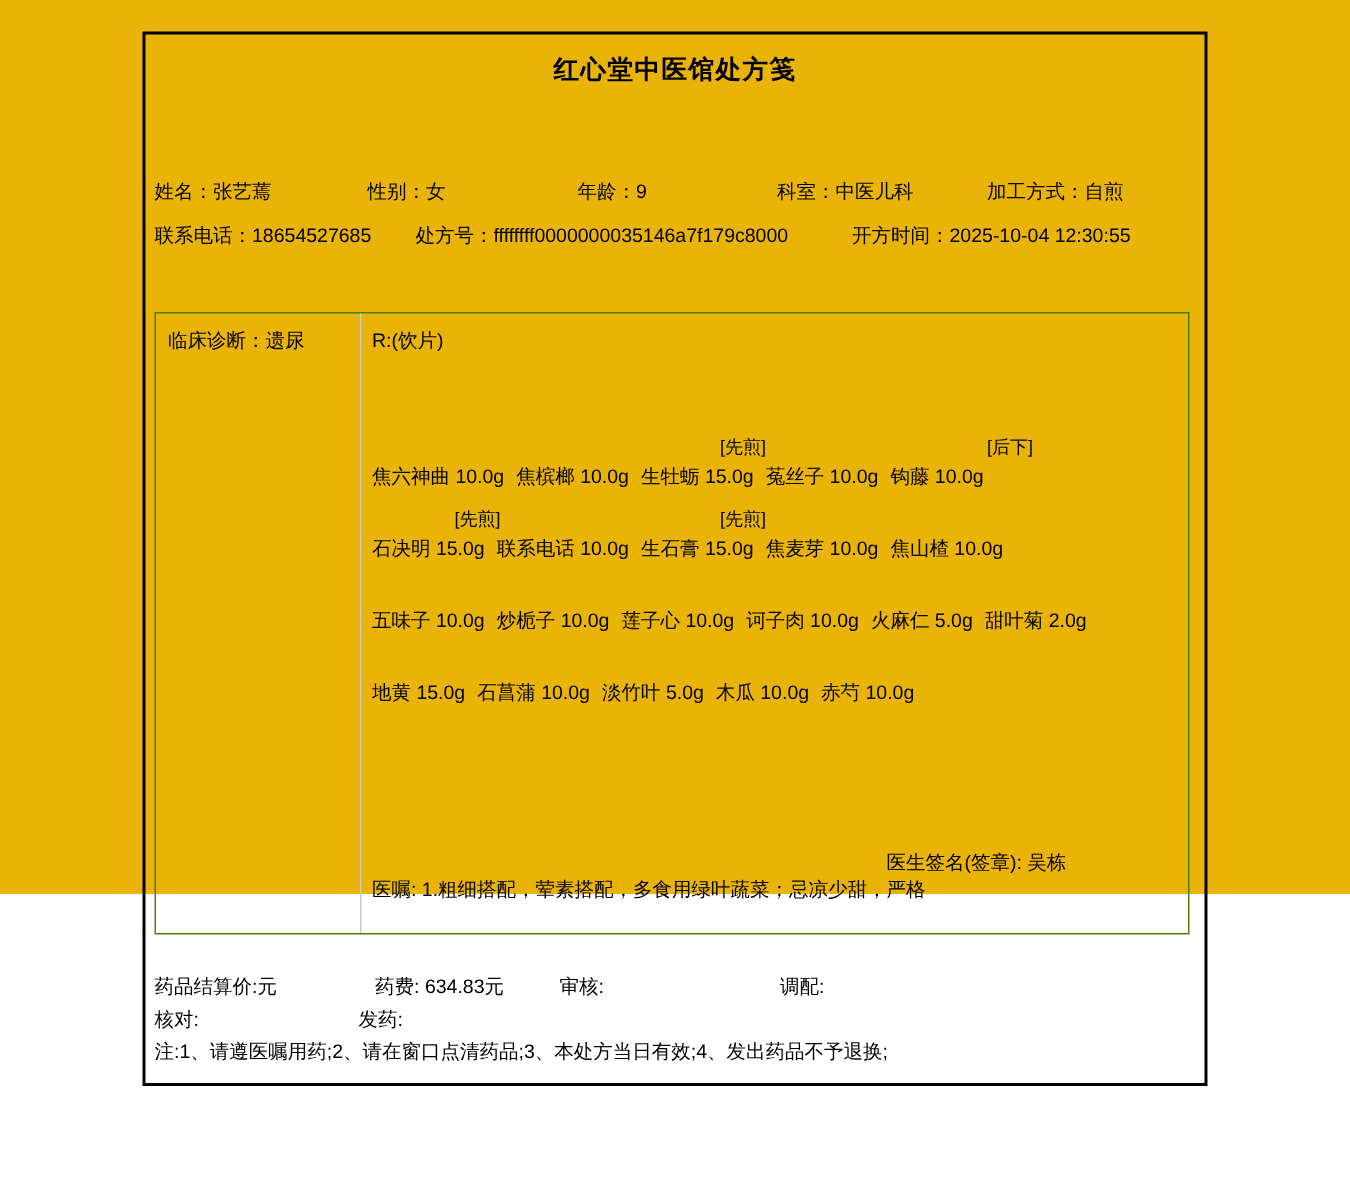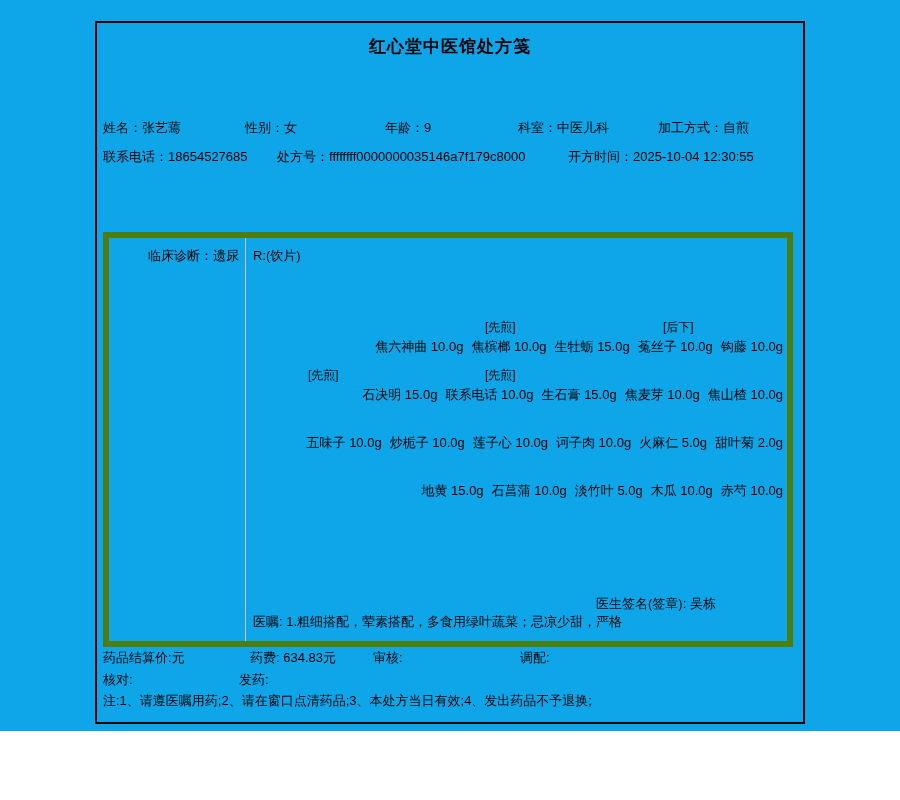--- a/index.html
+++ b/index.html
@@ -3,21 +3,21 @@
 <meta charset="utf-8">
 <style>
   * { margin: 0; padding: 0; box-sizing: border-box; }
   html, body {
     width: 900px; height: 800px;
     background: #ffffff;
     font-family: "Liberation Sans", sans-serif;
     color: #000000;
     font-size: 13px;
   }
-  .page { position: relative; width: 900px; height: 731px; background: #0ea5e9; }
+  .page { position: relative; width: 900px; height: 596px; background: #eab308; }
 
   .sheet {
     position: absolute; left: 95px; top: 21px;
     width: 710px; height: 703px;
     border: 2px solid #000;
   }
 
   .title {
     position: absolute; top: 12px; left: 0; width: 100%;
     text-align: center;
@@ -32,24 +32,23 @@
   .f11 { top: 97px;  left: 6px; }
   .f12 { top: 97px;  left: 148px; }
   .f13 { top: 97px;  left: 288px; }
   .f14 { top: 97px;  left: 421px; }
   .f15 { top: 97px;  left: 561px; }
   .f21 { top: 126px; left: 6px; }
   .f22 { top: 126px; left: 180px; }
   .f23 { top: 126px; left: 471px; }
 
   .rx-box {
-    position: absolute; left: 6px; top: 209px;
+    position: absolute; left: 6px; top: 185px;
     width: 690px; height: 415px;
-    border: 6px solid #4d7c0f;
-    text-align: right;
+    border: 1px solid #4d7c0f;
   }
   .diag-cell {
     position: absolute; left: 0; top: 0; bottom: 0; width: 137px;
     border-right: 1px solid #c9c9c9;
     padding: 9px 6px 0 8px;
   }
   .diag-cell .field-inline { white-space: nowrap; }
 
   .rx-header { position: absolute; left: 144px; top: 9px; }
 

